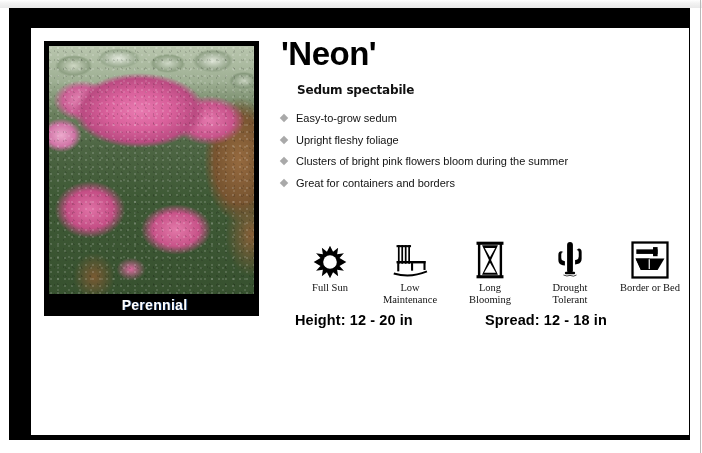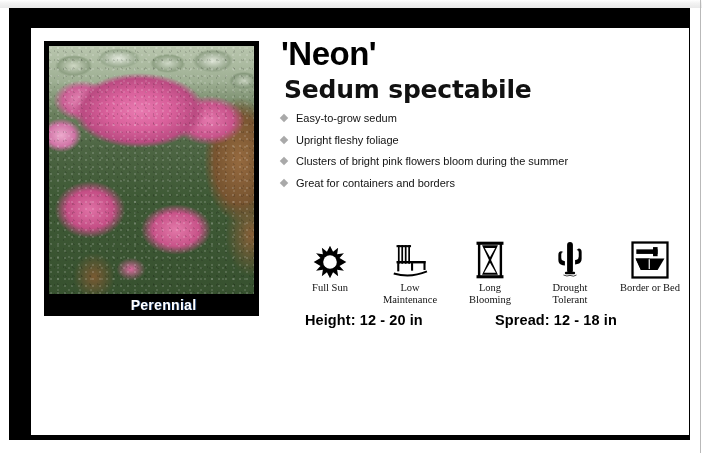--- a/index.html
+++ b/index.html
@@ -56,21 +56,21 @@
   }
   .photo {
     position: absolute;
     left: 5px; top: 5px;
     width: 205px; height: 248px;
     overflow: hidden;
     background: #79894f;
   }
   .photo-caption {
     position: absolute;
-    left: 12px; bottom: 3px;
+    left: 3px; bottom: 3px;
     width: 215px;
     text-align: center;
     color: #ffffff;
     font-family: "Liberation Sans Narrow", "Liberation Sans", sans-serif;
     font-weight: bold;
     font-size: 14px;
     letter-spacing: 0.3px;
     text-shadow: 1px 0 0 #1b3a66;
   }
 
@@ -124,24 +124,24 @@
     font-weight: bold;
     font-size: 33px;
     line-height: 36px;
     color: #000000;
     letter-spacing: -0.5px;
     margin: 0;
   }
   .subtitle {
     font-family: "DejaVu Sans", sans-serif;
     font-weight: bold;
-    font-size: 25px;
+    font-size: 12px;
     line-height: 24px;
     color: #111111;
-    margin: 6px 0 6px 3px;
+    margin: 6px 0 6px 16px;
     letter-spacing: -0.2px;
   }
   ul.features {
     list-style: none;
     margin: 0; padding: 0;
   }
   ul.features li {
     position: relative;
     padding-left: 15px;
     font-size: 11px;
@@ -180,21 +180,21 @@
     font-family: "Liberation Serif", serif;
     font-size: 10.5px;
     line-height: 11.5px;
     color: #111111;
     margin-top: 3px;
   }
 
   
   .dims {
     position: absolute;
-    left: 274px; top: 283px;
+    left: 264px; top: 283px;
     width: 380px;
     display: flex;
   }
   .dims .d-height { width: 190px; }
   .dims span {
     font-family: "Liberation Sans Narrow", "Liberation Sans", sans-serif;
     font-weight: bold;
     font-size: 14.5px;
     color: #000000;
     letter-spacing: 0.1px;

